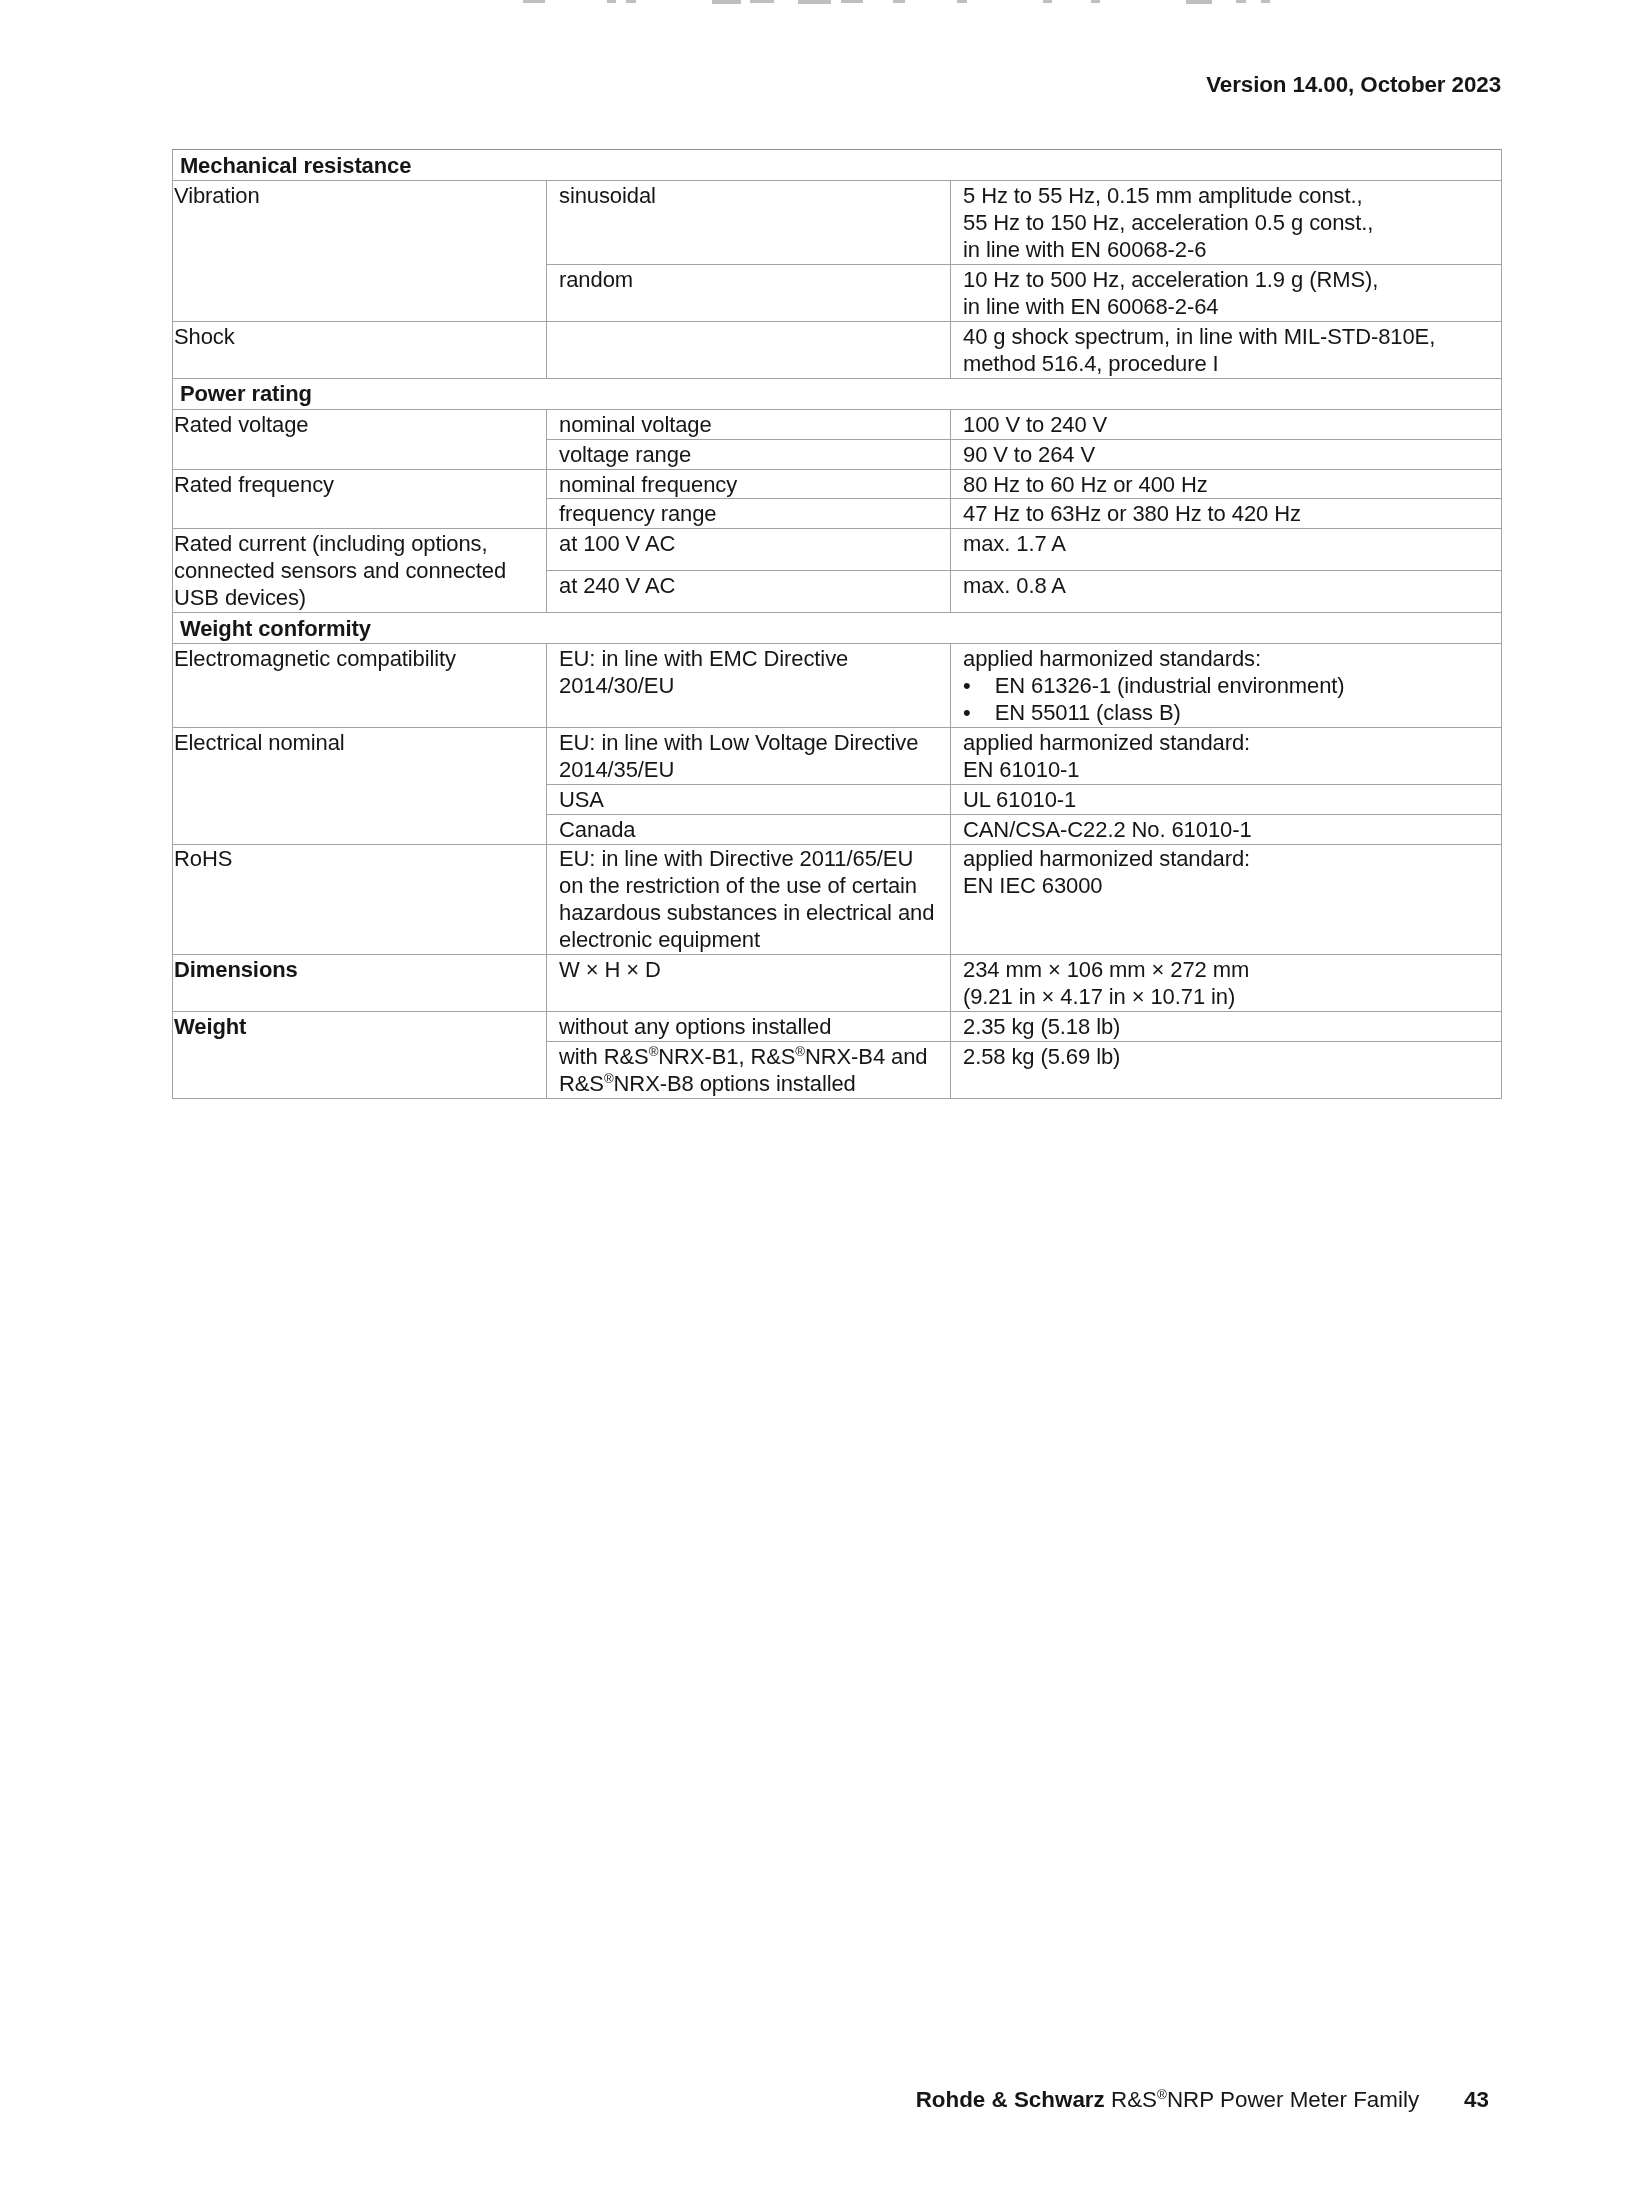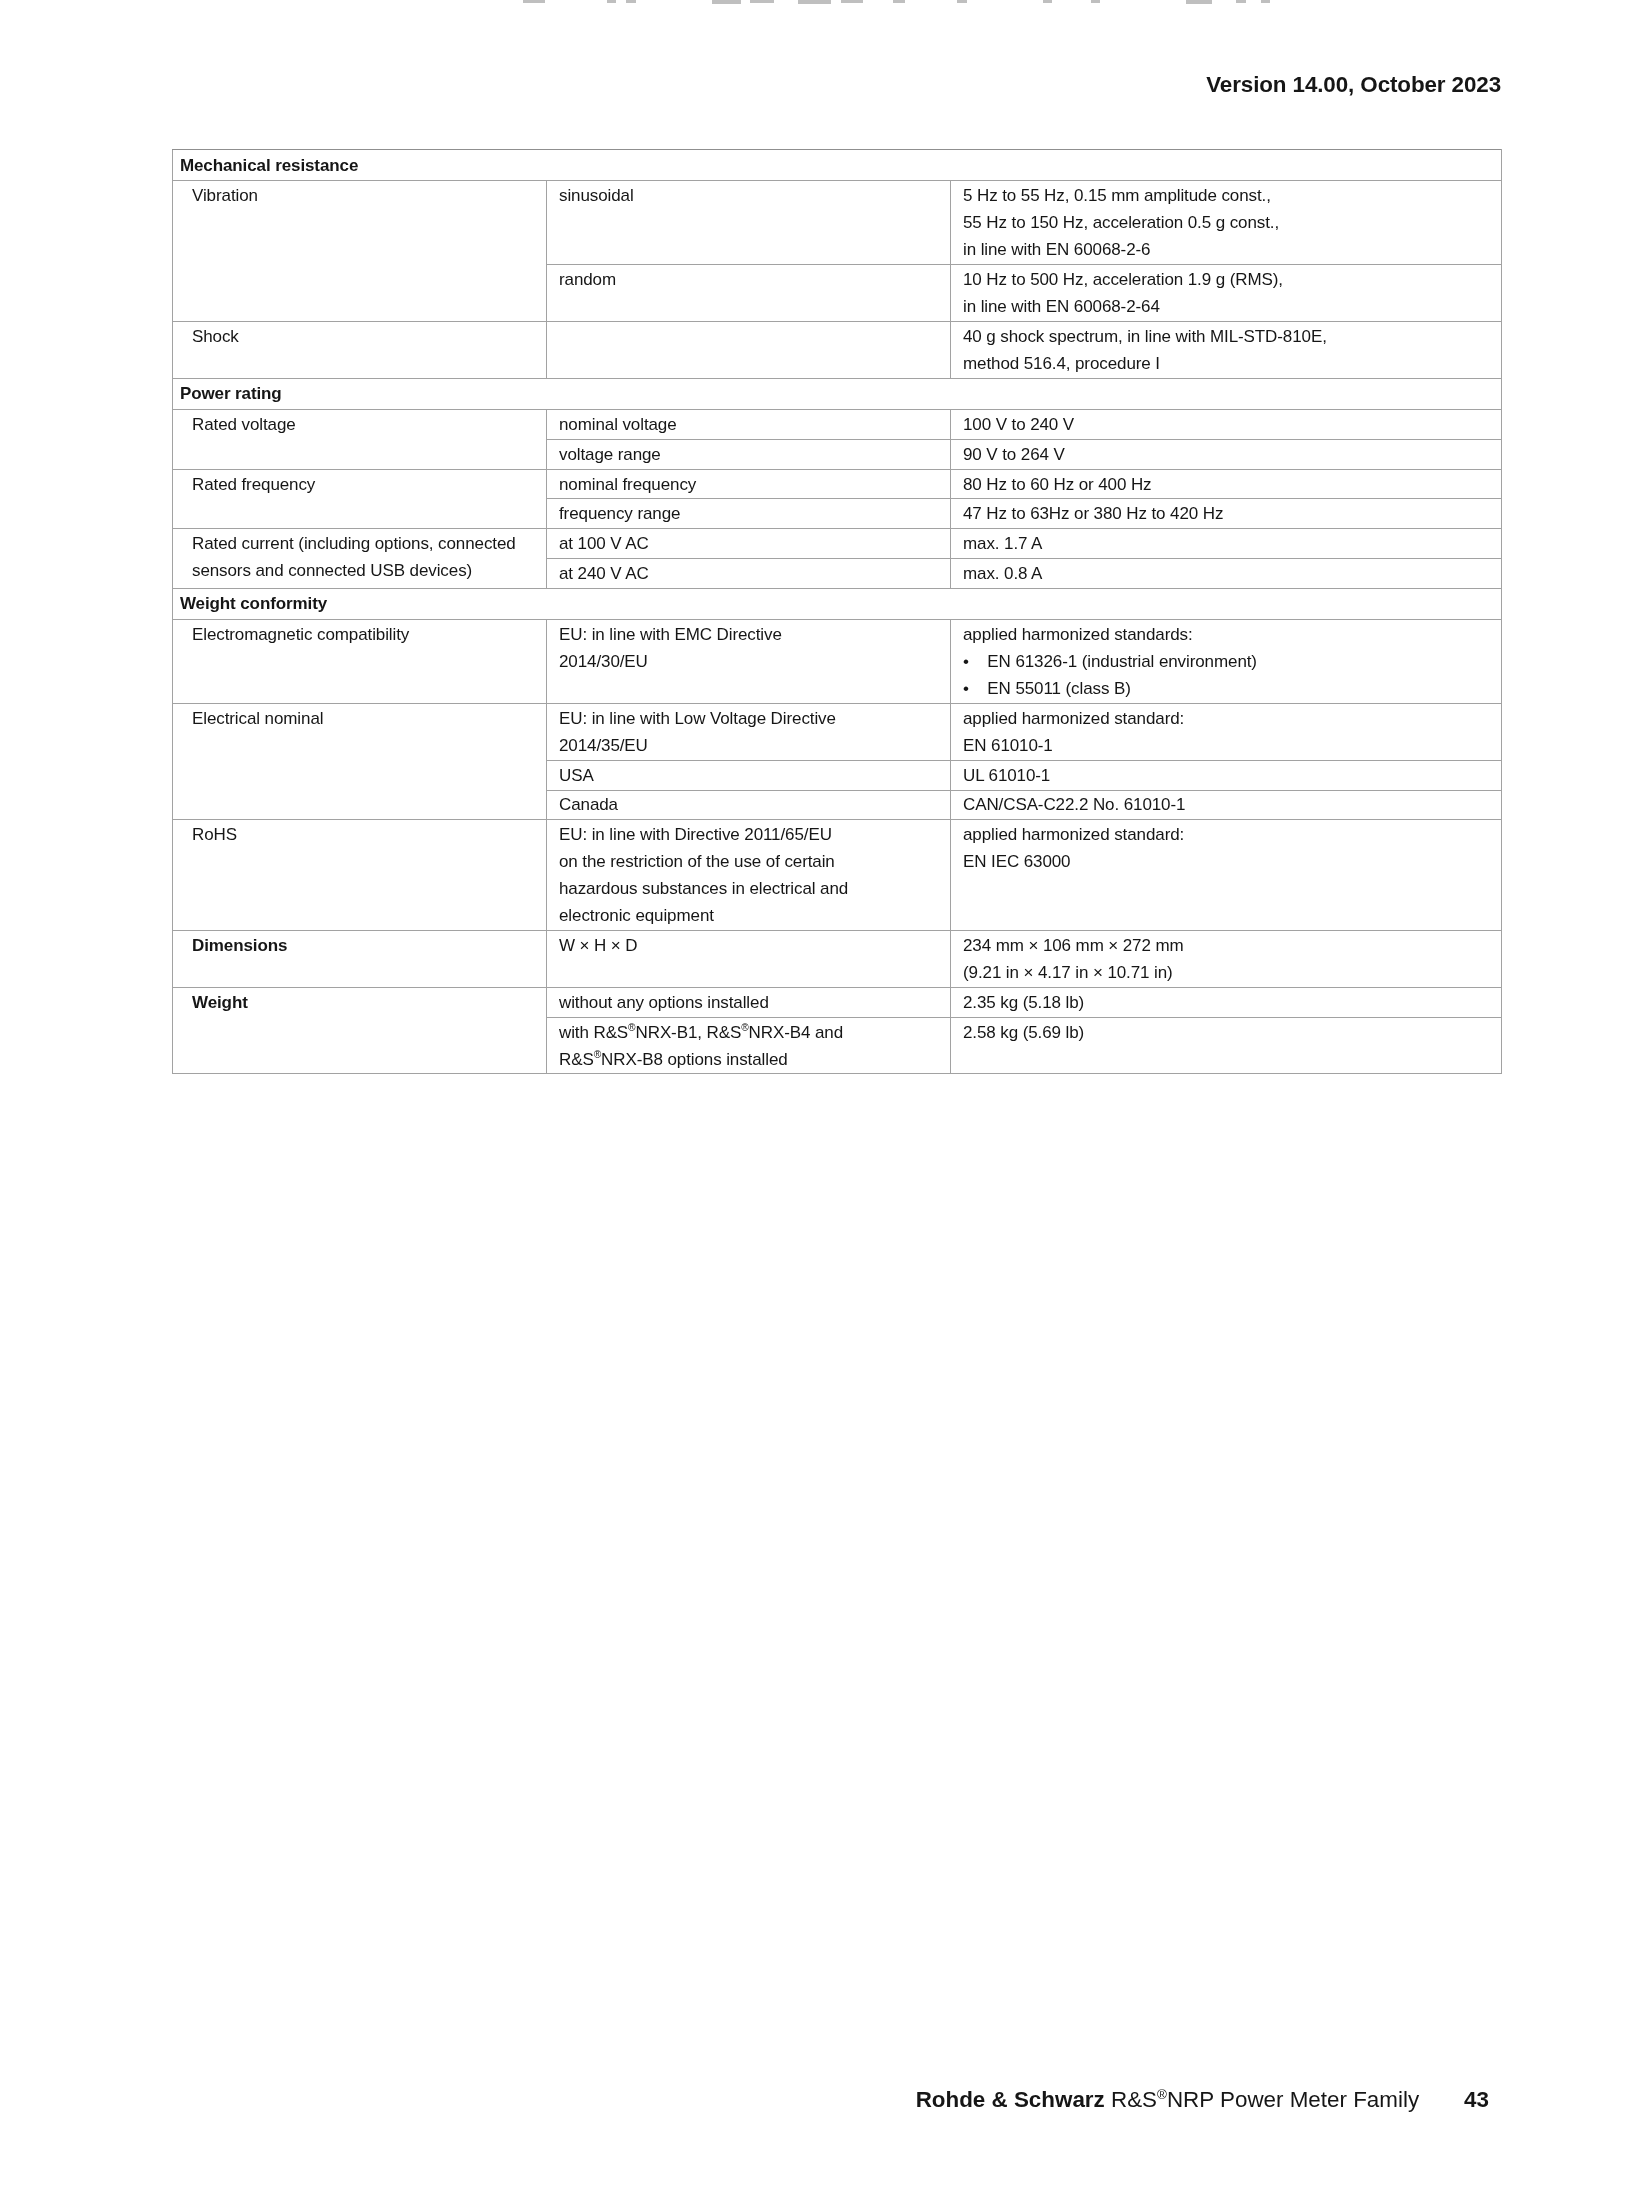--- a/index.html
+++ b/index.html
@@ -7,24 +7,24 @@
           font-family:"Liberation Sans",sans-serif;color:#161616;}
   
   .speck{position:absolute;top:0;background:#8a8a8a;opacity:.55;}
   
   #version-line{position:absolute;left:172px;top:72px;width:1329px;text-align:right;
                 font-size:22.4px;font-weight:700;letter-spacing:-0.1px;}
   
   #spec-table{position:absolute;left:172px;top:149px;width:1329px;border-collapse:collapse;
               table-layout:fixed;}
   #spec-table td,#spec-table th{border:0.9px solid #a2a2a2;vertical-align:top;text-align:left;
-              font-size:17px;line-height:27px;font-weight:400;letter-spacing:-0.1px;
+              font-size:22px;line-height:27px;font-weight:400;letter-spacing:-0.1px;
               padding:0.9px 5.2px 0.9px 12px;overflow:hidden;word-wrap:normal;}
   #spec-table th.sec{font-weight:700;border-top:1.7px solid #8f8f8f;padding:1.7px 5.2px 1.7px 6.9px;}
-  #spec-table td.c1{padding-left:19px;}
+  #spec-table td.c1{padding-left:1px;}
   #spec-table td.b{font-weight:700;}
   sup.reg{font-size:60%;vertical-align:super;line-height:0;}
   
   #footer{position:absolute;left:160px;top:2086px;width:1329px;display:flex;
           justify-content:flex-end;align-items:baseline;gap:45px;font-size:22.4px;line-height:27px;}
   #footer .brand{font-weight:700;}
   #footer .pagenum{font-weight:700;}
 </style>
 </head>
 <body>

